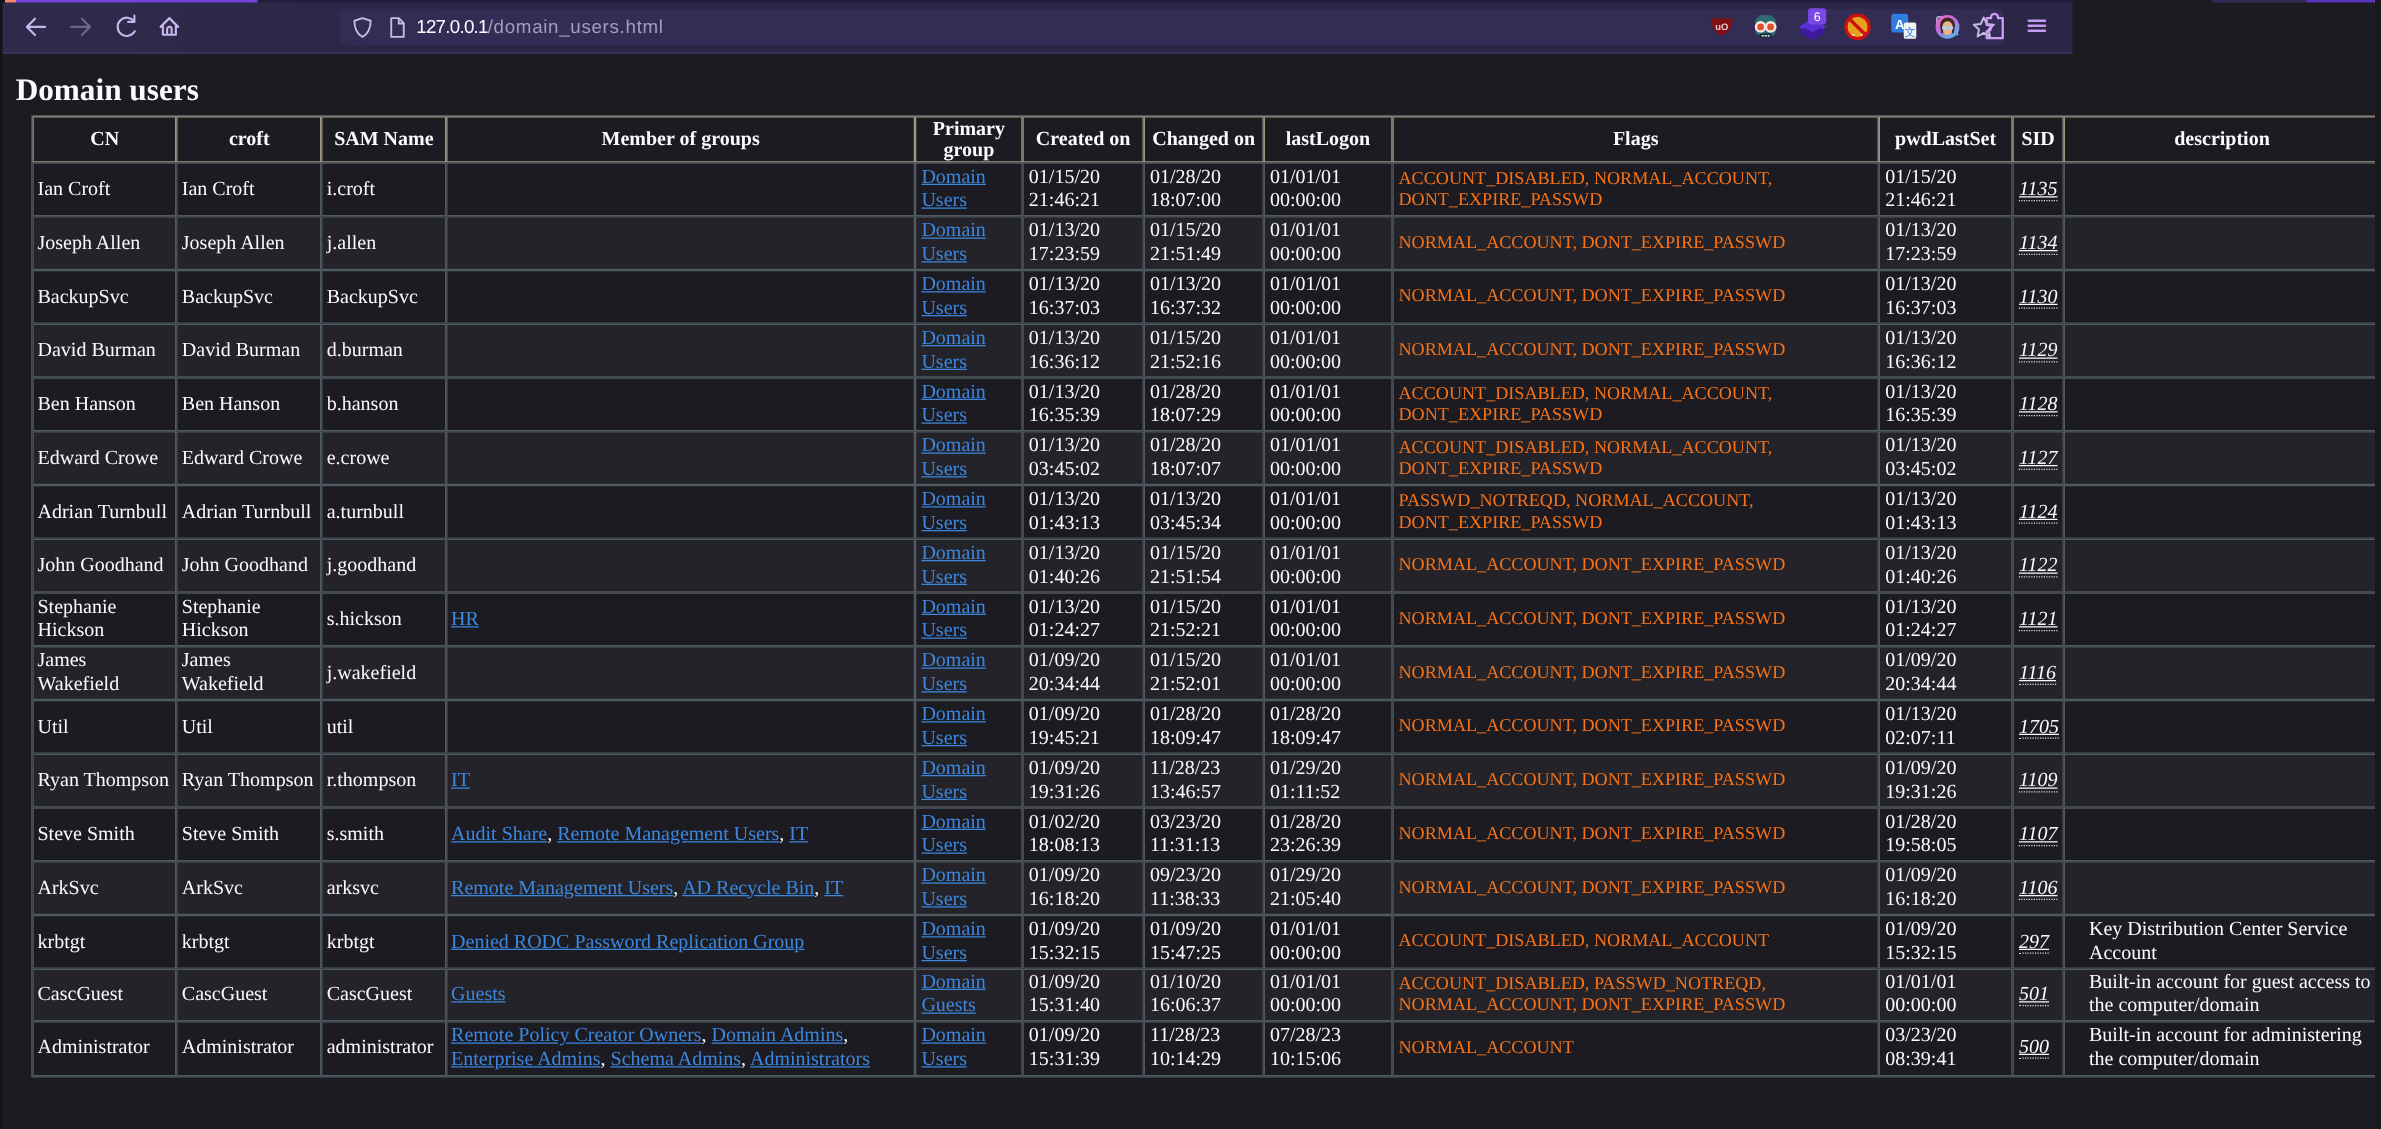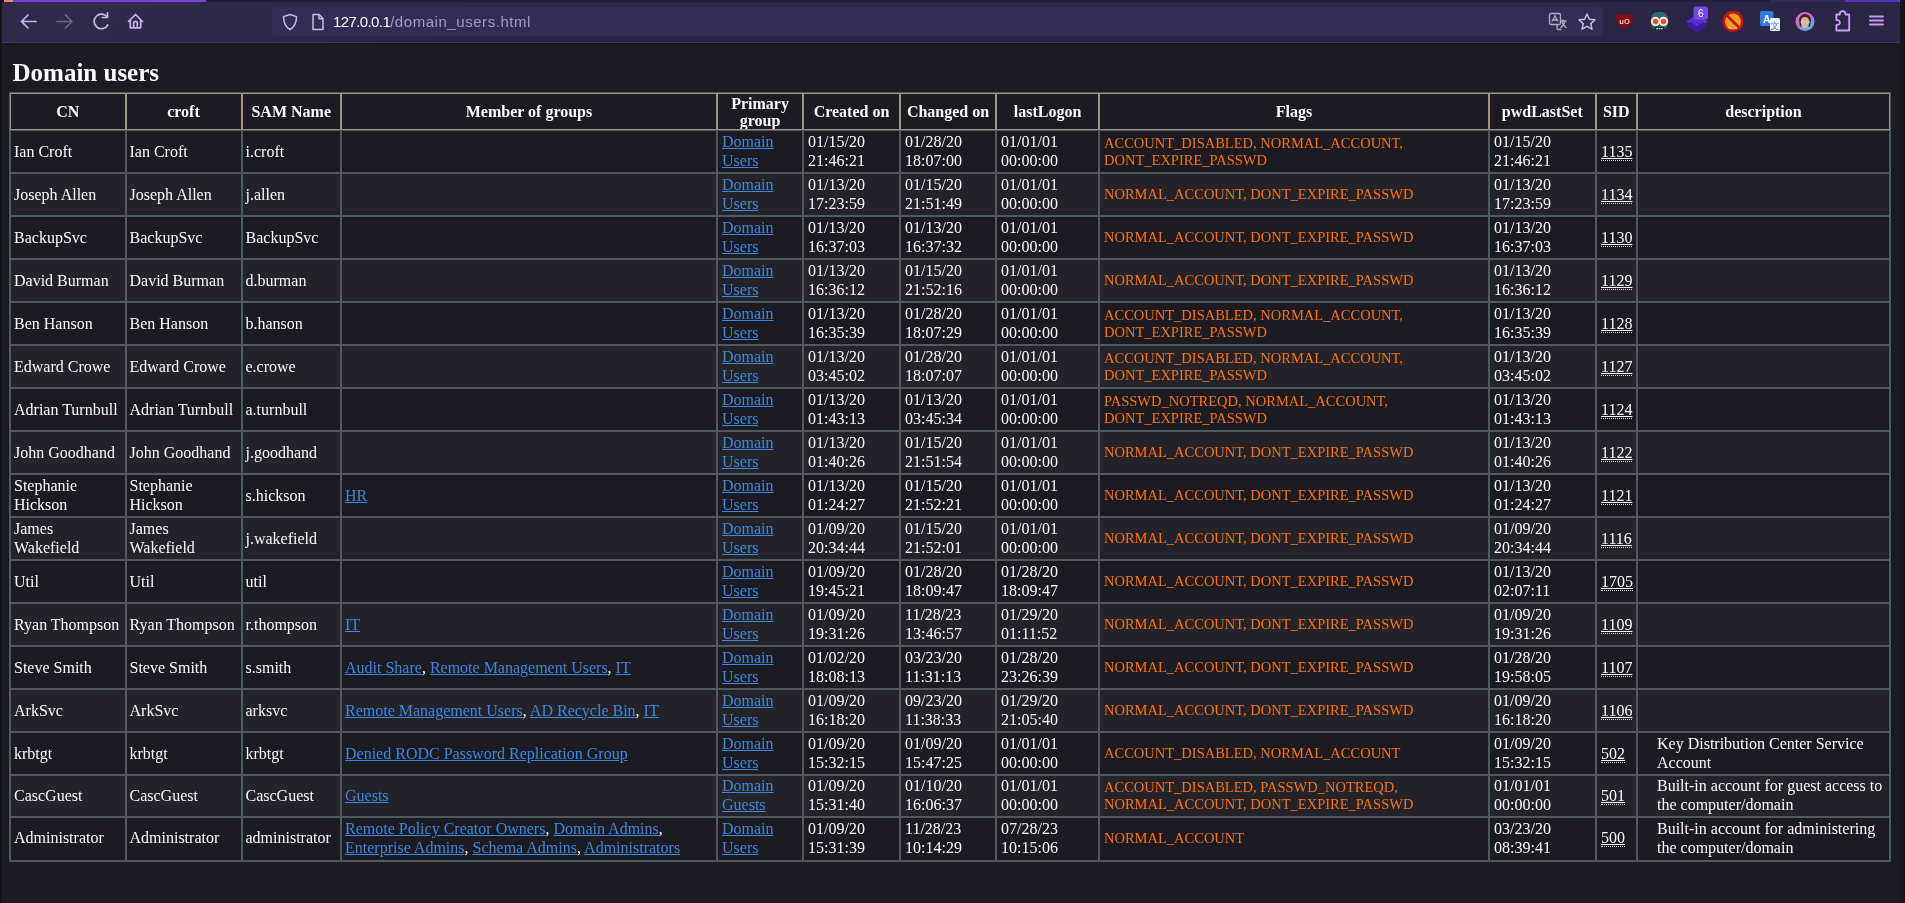--- a/index.html
+++ b/index.html
@@ -1,17 +1,17 @@
 <!DOCTYPE html>
 <html><head><meta charset="utf-8">
 <style>
 * { margin:0; padding:0; box-sizing:content-box; }
 html,body { width:1905px; height:903px; overflow:hidden; }
 body { background:#1c1b22; font-family:"Liberation Serif", serif; color:#fbfbfe; }
-#chrome { position:relative; width:1905px; height:43px; background:#2b2546;
+#chrome { position:relative; width:1658px; height:43px; background:#2b2546;
   background:linear-gradient(100deg,#302a4b 0%,#2b2546 25%,#2b2546 100%); }
 #chrome::after { content:""; position:absolute; left:0; bottom:0; width:100%; height:1.5px; background:#3e3765; }
 #accent { position:absolute; top:0; left:0; width:100%; height:1.5px; background:#221d3a; }
 #accent i { position:absolute; top:0; height:1.5px; display:block; }
 #accent .a0 { left:0; width:4px; background:#131116; }
 #accent .a3 { left:1770px; width:75px; background:#332a58; }
 #accent .a4 { left:1845px; width:54px; background:#5834bd; }
 #accent .a5 { left:1899px; width:4px; background:#7346e0; }
 #accent .a1 { left:4px; width:9px; background:#f4876c; }
 #accent .a2 { left:13px; width:193px; background:#7443e0; }
@@ -19,32 +19,32 @@
 #urlbar { position:absolute; left:272px; top:7px; width:1331px; height:29px; border-radius:4px; background:#332d56; }
 #urltext { position:absolute; left:61px; top:5px; font-family:"Liberation Sans",sans-serif; font-size:15px; line-height:19px; }
 #urltext b { font-weight:normal; color:#fbfafe; letter-spacing:-0.6px; }
 #urltext i { font-style:normal; color:#a49dbd; letter-spacing:0.55px; }
 #exticons { position:absolute; right:0; top:0; width:380px; height:43px; }
 #exticons svg { position:absolute; left:0; top:0; }
 #content { position:relative; }
 #rstrip { position:absolute; right:0; top:0; width:5px; height:903px; background:#18171c; z-index:5; }
 #lstrip { position:absolute; left:0; top:0; width:2px; height:903px; background:#141318; z-index:5; }
 h2 { font-size:25px; font-weight:bold; margin:15.5px 0 5.3px 12.5px; }
-table { table-layout:fixed; border-collapse:separate; border-spacing:0; margin-left:9px;
+table { table-layout:fixed; border-collapse:separate; border-spacing:0; margin-left:25px;
   border:1px solid #4f5960; }
 th { border:1px solid #9d9582; font-size:16px; font-weight:bold; line-height:16.8px; padding:2px 3px 0 3px; text-align:center; overflow:hidden; }
 td { border:1px solid #4f5960; font-size:16px; line-height:18.4px; padding:2px 3px; vertical-align:middle; overflow:hidden; }
 td, th { box-sizing:border-box; }
 tbody tr:nth-child(even) { background:#232329; }
 a { color:#3c87de; text-decoration:underline; }
 .sid { text-decoration:underline; border-bottom:1px dotted #d5d5dc; }
 .fl { font-size:14.5px; color:#f97316; line-height:16.7px; padding-left:4px; }
 .cd { padding-left:4px; }
 .cp { padding-left:4px; }
-.cs { padding-left:4.5px; }
+.cs { padding-left:4.5px;font-style:italic; }
 .cdesc { padding-left:19px; }
 tbody td { height:43px; }
 tr.r1 td { height:42px; }
 tr.r16 td { height:41.3px; padding-top:0; padding-bottom:0; }
 tr.r17 td { height:44.2px; }
 </style>
 </head>
 <body>
 
 <div id="chrome">
@@ -402,21 +402,21 @@
 <td>krbtgt</td>
 <td>krbtgt</td>
 <td>krbtgt</td>
 <td><a>Denied RODC Password Replication Group</a></td>
 <td class="cp"><a>Domain Users</a></td>
 <td class="cd">01/09/20 15:32:15</td>
 <td class="cd">01/09/20 15:47:25</td>
 <td class="cd">01/01/01 00:00:00</td>
 <td class="fl">ACCOUNT_DISABLED, NORMAL_ACCOUNT</td>
 <td class="cd">01/09/20 15:32:15</td>
-<td class="cs"><span class="sid">502</span></td>
+<td class="cs"><span class="sid">297</span></td>
 <td class="cdesc">Key Distribution Center Service Account</td>
 </tr>
 <tr class="r16">
 <td>CascGuest</td>
 <td>CascGuest</td>
 <td>CascGuest</td>
 <td><a>Guests</a></td>
 <td class="cp"><a>Domain Guests</a></td>
 <td class="cd">01/09/20 15:31:40</td>
 <td class="cd">01/10/20 16:06:37</td>

